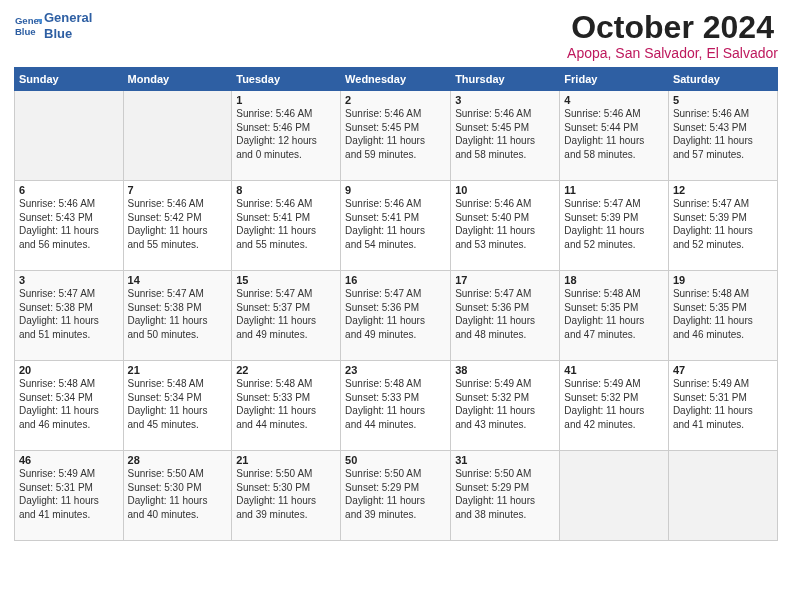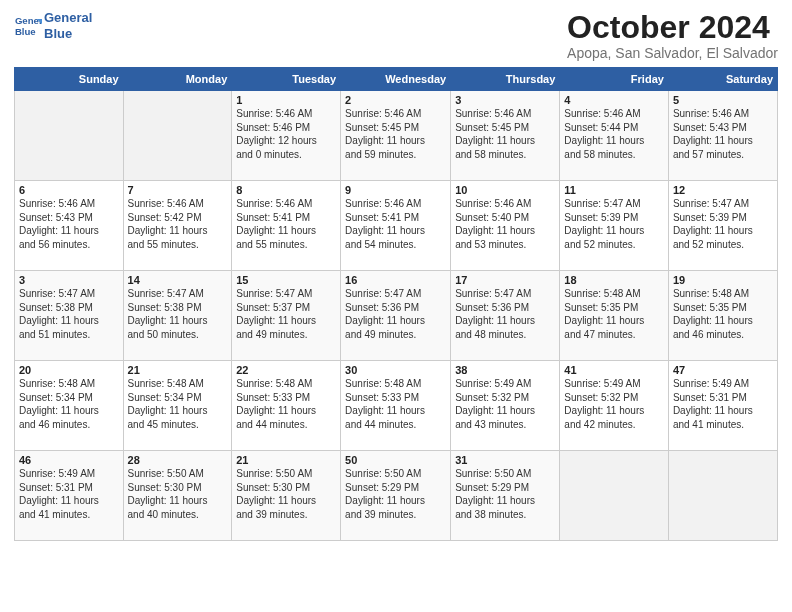--- a/index.html
+++ b/index.html
@@ -32,42 +32,42 @@
       font-weight: bold;
       color: #2e5fa3;
       line-height: 1.2;
     }
     .logo-icon {
       width: 28px;
       height: 28px;
       margin-right: 2px;
     }
     .title-area {
-      text-align: left;
+      text-align: center;
     }
     .month-title {
       font-size: 32px;
       font-weight: bold;
       color: #222;
       line-height: 1.1;
     }
     .location-title {
       font-size: 14px;
-      color: #737373;
+      color: #be185d;
     }
     .calendar-table {
       width: 100%;
       border-collapse: collapse;
       font-size: 9.5px;
     }
     .calendar-table thead tr th {
       background: #2e5fa3;
       color: #fff;
       padding: 5px 4px;
-      text-align: right;
+      text-align: left;
       font-size: 11px;
       font-weight: bold;
       border: 1px solid #2e5fa3;
     }
     .calendar-table tbody tr td {
       border: 1px solid #ccc;
       vertical-align: top;
       padding: 3px 4px;
       width: 113px;
       min-height: 70px;
@@ -289,21 +289,21 @@
 and 45 minutes.</div>
           </td>
           <td>
             <span class="day-number">22</span>
             <div class="day-info" style="white-space: pre-line;">Sunrise: 5:48 AM
 Sunset: 5:33 PM
 Daylight: 11 hours
 and 44 minutes.</div>
           </td>
           <td>
-            <span class="day-number">30</span>
+            <span class="day-number">23</span>
             <div class="day-info" style="white-space: pre-line;">Sunrise: 5:48 AM
 Sunset: 5:33 PM
 Daylight: 11 hours
 and 44 minutes.</div>
           </td>
           <td>
             <span class="day-number">38</span>
             <div class="day-info" style="white-space: pre-line;">Sunrise: 5:49 AM
 Sunset: 5:32 PM
 Daylight: 11 hours

